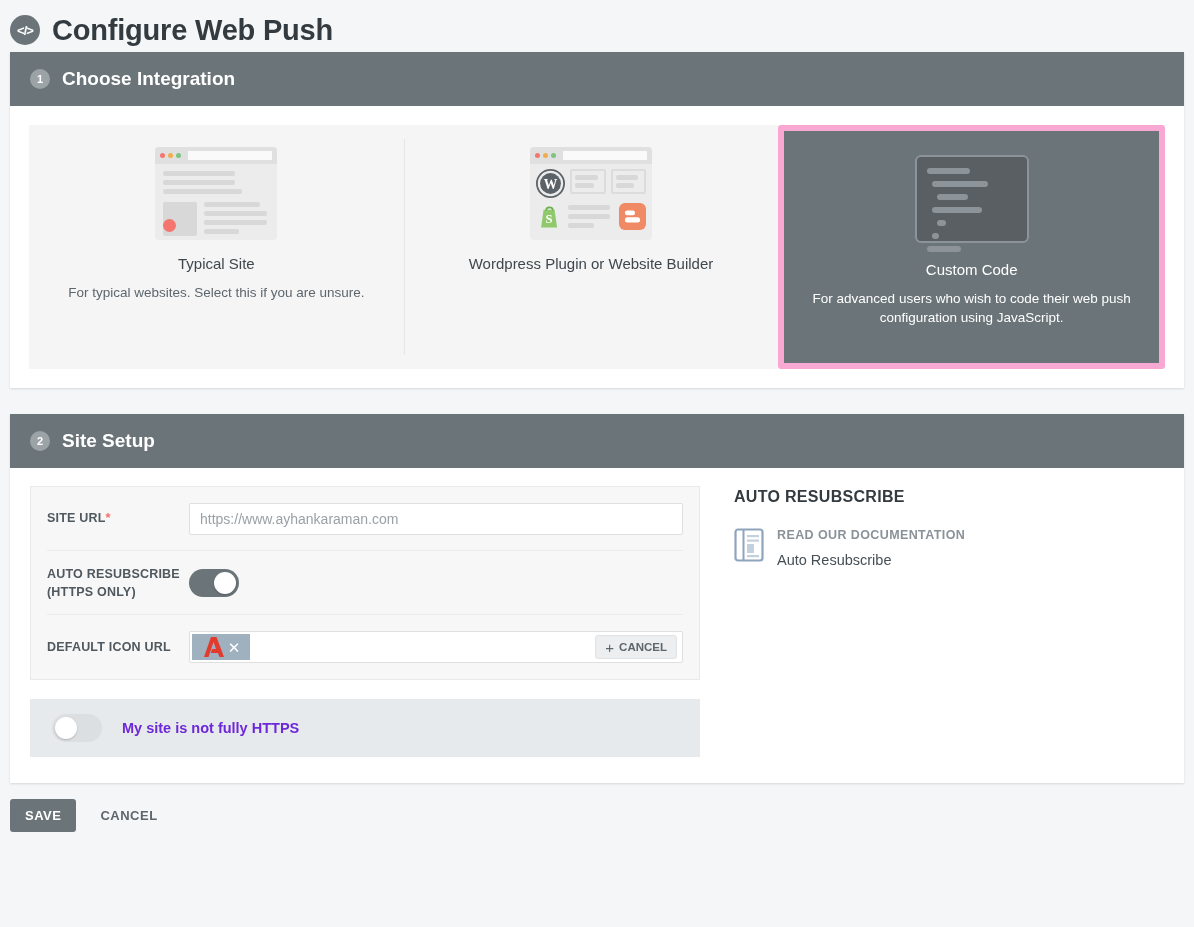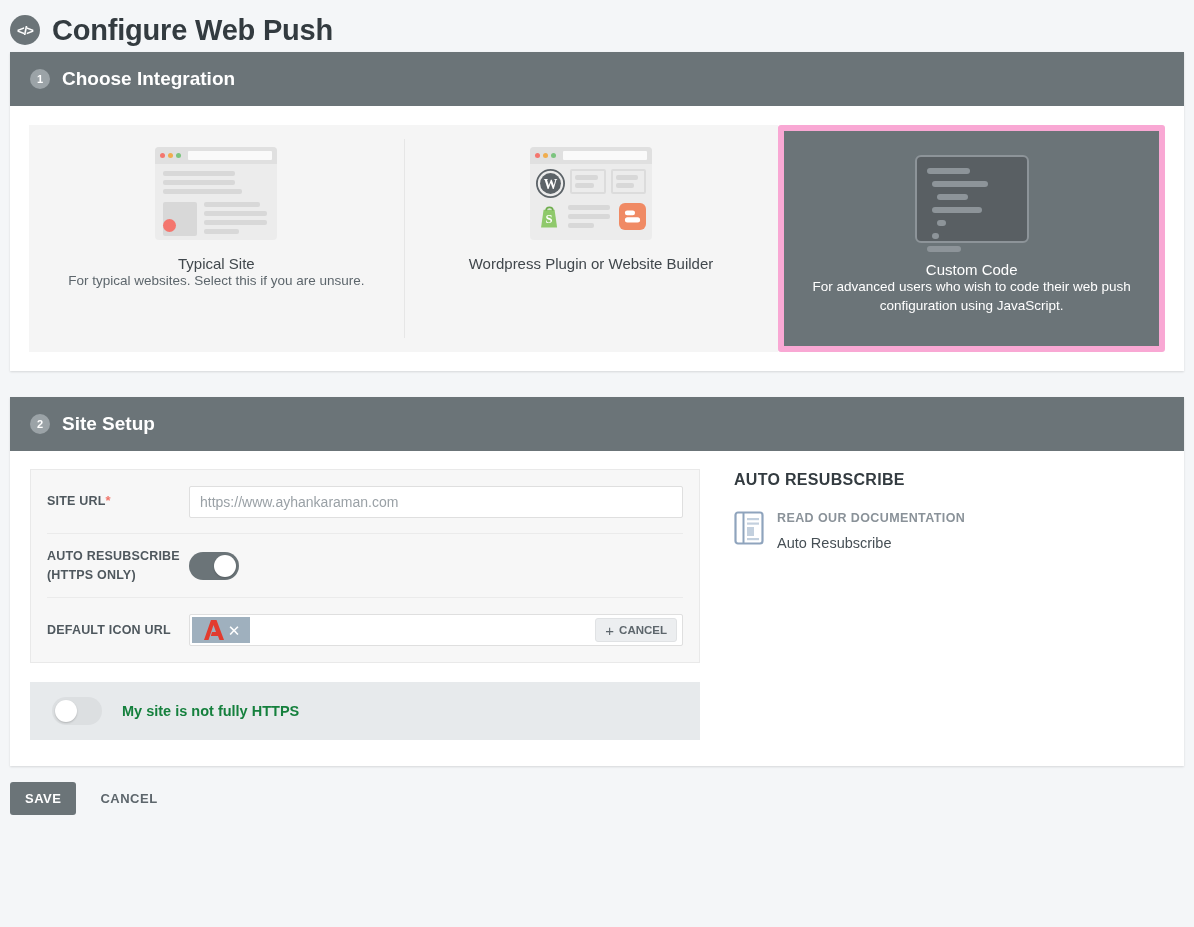--- a/index.html
+++ b/index.html
@@ -78,21 +78,21 @@
   .card-icon {
     height: 100px;
     display: flex; align-items: center; justify-content: center;
     margin-bottom: 12px;
   }
   .card-title {
     font-size: 15px; font-weight: normal; color: #40474c;
   }
   .card-desc {
     font-size: 13.5px; color: #5d666c; line-height: 1.38;
-    max-width: 360px; margin: 0 auto;
+    max-width: 360px; margin: 12px auto;
   }
   .card.selected .card-title, .card.selected .card-desc { color: #fff; }
 
   
   .browser {
     width: 122px; height: 93px; background: #ececec;
     border-radius: 4px; overflow: hidden; position: relative;
   }
   .browser .bar {
     height: 17px; background: #e0e0e0;
@@ -192,21 +192,21 @@
   
   .https-strip {
     margin-top: 19px;
     background: #e7eaec;
     height: 58px;
     display: flex; align-items: center;
     padding: 0 22px;
   }
   .https-label {
     margin-left: 20px;
-    font-size: 14.5px; font-weight: bold; color: #15803d;
+    font-size: 14.5px; font-weight: bold; color: #6d28d9;
   }
 
   
   .setup-right { flex: 1; padding-left: 34px; padding-top: 2px; }
   .side-title {
     font-size: 16px; font-weight: bold; color: #333b40;
     letter-spacing: .3px; margin-bottom: 22px;
   }
   .doc-link { display: flex; align-items: flex-start; cursor: pointer; }
   .doc-text { margin-left: 13px; }

